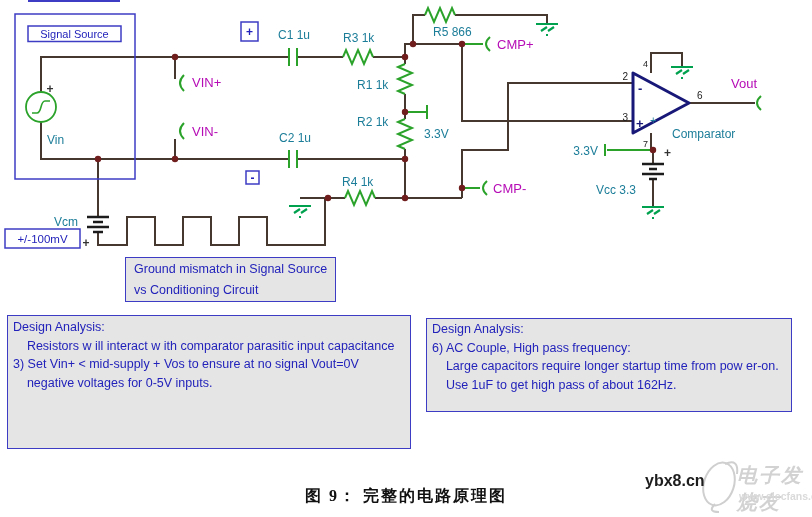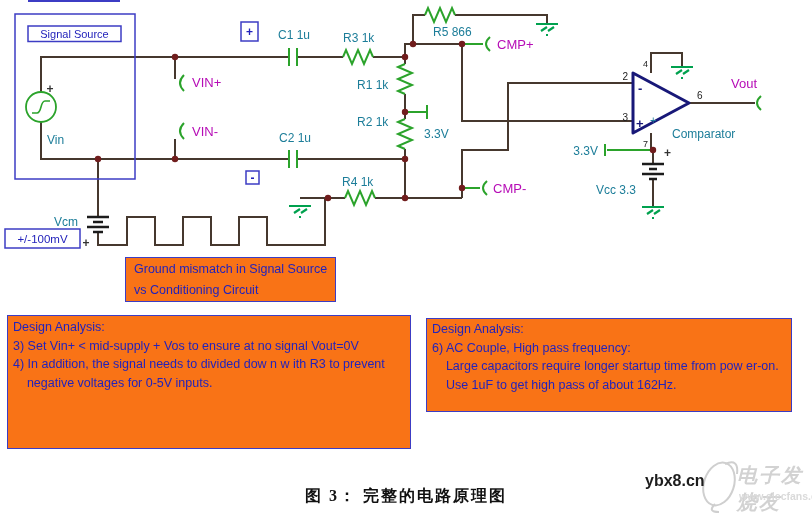--- a/index.html
+++ b/index.html
@@ -6,21 +6,21 @@
   .page{position:relative;width:812px;height:517px;background:#ffffff;overflow:hidden;
         font-family:"Liberation Sans",sans-serif;}
   svg{position:absolute;left:0;top:0;}
   svg text{font-family:"Liberation Sans",sans-serif;}
   .tlabel{fill:#1c7d99;font-size:12px;}
   .mlabel{fill:#b60cb6;font-size:13px;}
   .pinnum{fill:#222;font-size:10px;}
   .tiny{fill:#222;font-size:9px;}
   .sign{fill:#333;font-size:12px;font-weight:bold;}
   .bluebox-text{fill:#2323bb;font-size:12px;font-weight:bold;}
-  .note-box{position:absolute;border:1.5px solid #3c3cc4;background:#f97316;color:#2323bb;
+  .note-box{position:absolute;border:1.5px solid #3c3cc4;background:#e5e5e5;color:#2323bb;
             font-size:12.5px;box-sizing:border-box;}
   .note-box .line{white-space:pre;}
   .mismatch{left:125px;top:257px;width:211px;height:45px;padding:1px 0 0 8px;line-height:21px;}
   .design-left{left:7px;top:315px;width:404px;height:134px;padding:2px 0 0 5px;line-height:18.7px;}
   .design-right{left:426px;top:318px;width:366px;height:94px;padding:1px 0 0 5px;line-height:18.5px;}
   .caption{position:absolute;left:0;right:0;top:486px;text-align:center;color:#111;
            font-family:"Liberation Serif",serif;font-weight:bold;font-size:16px;letter-spacing:2px;}
   .wm-site{position:absolute;left:645px;top:472px;color:#1d1d1d;font-weight:bold;font-size:16px;}
   .wm-brand{position:absolute;left:737px;top:462px;color:#d2d2d2;font-weight:bold;font-size:20px;letter-spacing:2px;font-style:italic;}
   .wm-url{position:absolute;left:739px;top:490px;color:#dadada;font-size:10.5px;font-weight:bold;}
@@ -142,33 +142,33 @@
     </g>
   </svg>
 
   <div class="note-box mismatch">
     <div class="line">Ground mismatch in Signal Source</div>
     <div class="line">vs Conditioning Circuit</div>
   </div>
 
   <div class="note-box design-left">
     <div class="line">Design Analysis:</div>
+    <div class="line">    Resistors w ill interact w ith comparator parasitic input capacitance</div>
     <div class="line">3) Set Vin+ &lt; mid-supply + Vos to ensure at no signal Vout=0V</div>
-    <div class="line">4) In addition, the signal needs to divided dow n w ith R3 to prevent</div>
     <div class="line">    negative voltages for 0-5V inputs.</div>
   </div>
 
   <div class="note-box design-right">
     <div class="line">Design Analysis:</div>
     <div class="line">6) AC Couple, High pass frequency:</div>
     <div class="line">    Large capacitors require longer startup time from pow er-on.</div>
     <div class="line">    Use 1uF to get high pass of about 162Hz.</div>
   </div>
 
-  <div class="caption">图 3：  完整的电路原理图</div>
+  <div class="caption">图 9：  完整的电路原理图</div>
 
   <svg width="60" height="62" viewBox="0 0 60 62" style="left:695px;top:452px;">
     <ellipse cx="24" cy="32" rx="15" ry="22" fill="none" stroke="#cfcfcf" stroke-width="2" transform="rotate(18 24 32)"></ellipse>
     <path d="M30,12 q14,-6 12,10 M20,52 q-8,8 4,8" fill="none" stroke="#cfcfcf" stroke-width="2"></path>
   </svg>
   <div class="wm-site">ybx8.cn</div>
   <div class="wm-brand">电子发烧友</div>
   <div class="wm-url">www.elecfans.com</div>
 </div>
 

